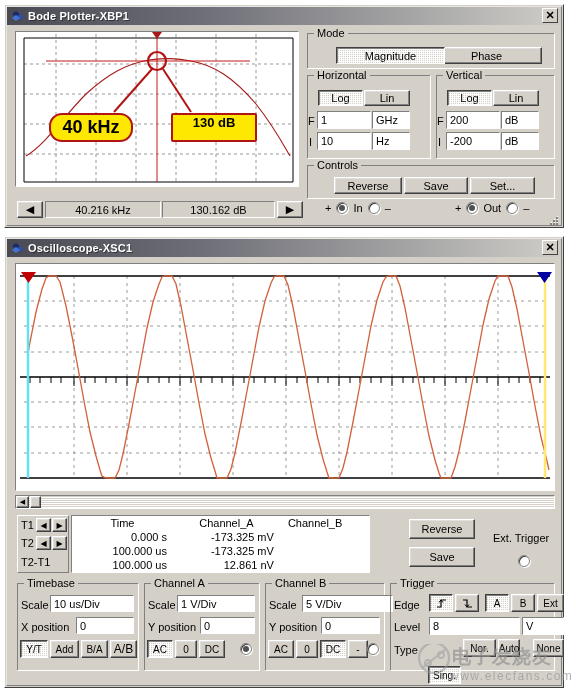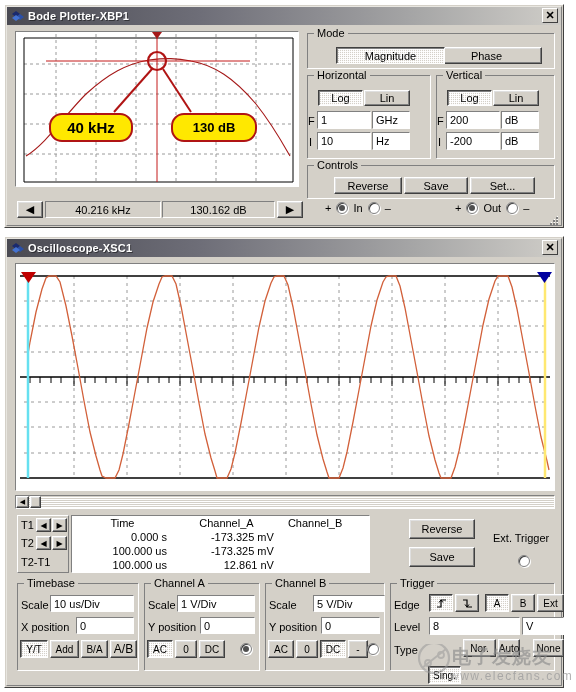--- a/index.html
+++ b/index.html
@@ -316,25 +316,25 @@
 
         <circle cx="141" cy="29" r="9" fill="none" stroke="#b01414" stroke-width="2.2"></circle>
 
         <line x1="136" y1="37" x2="98" y2="80" stroke="#b01414" stroke-width="2"></line>
         <line x1="147" y1="37" x2="175" y2="80" stroke="#b01414" stroke-width="2"></line>
       </svg>
 
       <div style="position:absolute;left:33px;top:81px;width:80px;height:25px;background:#ffe800;
                   border:2.5px solid #b01414;border-radius:13px;display:flex;align-items:center;
                   justify-content:center;">
-        <span style="font-size:15px;font-weight:bold;color:#000;">40 kHz</span>
+        <span style="font-size:18px;font-weight:bold;color:#000;">40 kHz</span>
       </div>
 
       <div style="position:absolute;left:155px;top:81px;width:82px;height:25px;background:#ffe800;
-                  border:2.5px solid #b01414;border-radius:13px;display:flex;align-items:center;
+                  border:2.5px solid #b01414;border-radius:2px;display:flex;
                   justify-content:center;">
         <span style="font-size:13px;font-weight:bold;color:#000;">130 dB</span>
       </div>
     </div>
 
     <div class="btn arrow-btn" style="left:12px;top:196px;">◀</div>
     <div class="readout" style="left:40px;top:196px;width:116px;">40.216 kHz</div>
     <div class="readout" style="left:157px;top:196px;width:113px;">130.162 dB</div>
     <div class="btn arrow-btn" style="left:272px;top:196px;">▶</div>
 
@@ -606,21 +606,21 @@
     <div class="flat-field" style="position:absolute;left:195px;top:380px;width:55px;height:17px;">0</div>
     <div class="btn pressed" style="position:absolute;left:142px;top:403px;width:26px;height:18px;font-size:10px;">AC</div>
     <div class="btn" style="position:absolute;left:170px;top:403px;width:22px;height:18px;font-size:10px;">0</div>
     <div class="btn" style="position:absolute;left:194px;top:403px;width:26px;height:18px;font-size:10px;">DC</div>
     <span class="radio on" style="position:absolute;left:235px;top:406px;"></span>
 
     <div class="group" style="left:260px;top:346px;width:120px;height:88px;">
       <span class="group-label">Channel B</span>
     </div>
     <span class="lbl" style="left:264px;top:362px;">Scale</span>
-    <div class="flat-field" style="position:absolute;left:308px;top:358px;width:72px;height:17px;">5  V/Div</div>
+    <div class="flat-field" style="position:absolute;left:297px;top:358px;width:91px;height:17px;">5  V/Div</div>
     <span class="lbl" style="left:264px;top:384px;">Y position</span>
     <div class="flat-field" style="position:absolute;left:316px;top:380px;width:59px;height:17px;">0</div>
     <div class="btn" style="position:absolute;left:263px;top:403px;width:26px;height:18px;font-size:10px;">AC</div>
     <div class="btn" style="position:absolute;left:291px;top:403px;width:22px;height:18px;font-size:10px;">0</div>
     <div class="btn pressed" style="position:absolute;left:315px;top:403px;width:26px;height:18px;font-size:10px;">DC</div>
     <div class="btn" style="position:absolute;left:343px;top:403px;width:20px;height:18px;font-size:10px;">-</div>
     <span class="radio" style="position:absolute;left:362px;top:406px;"></span>
 
     <div class="group" style="left:385px;top:346px;width:165px;height:88px;">
       <span class="group-label">Trigger</span>

